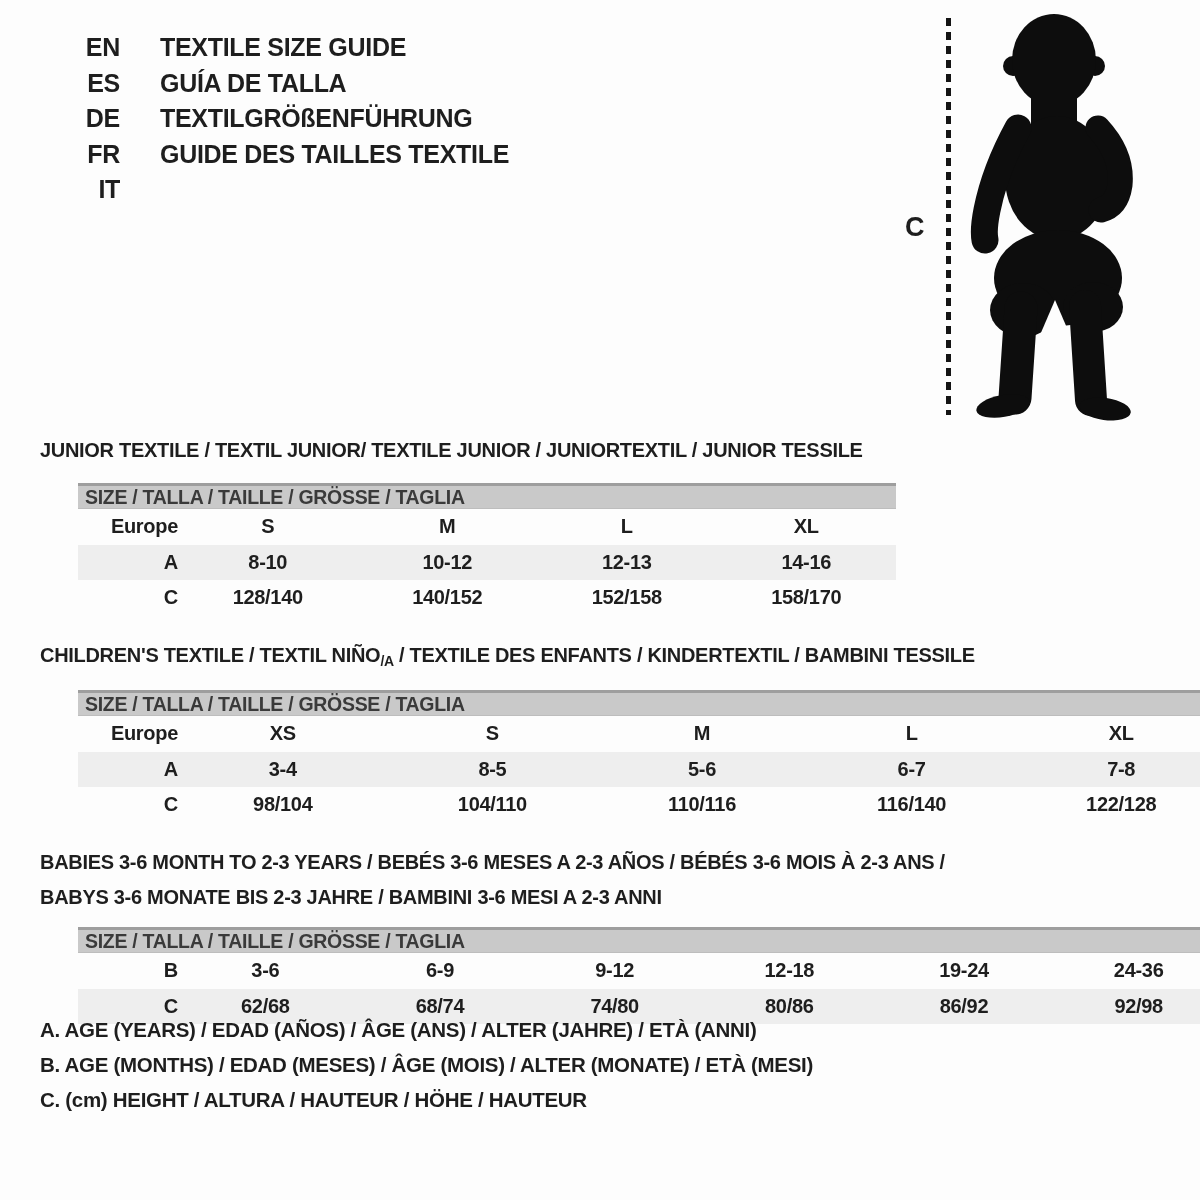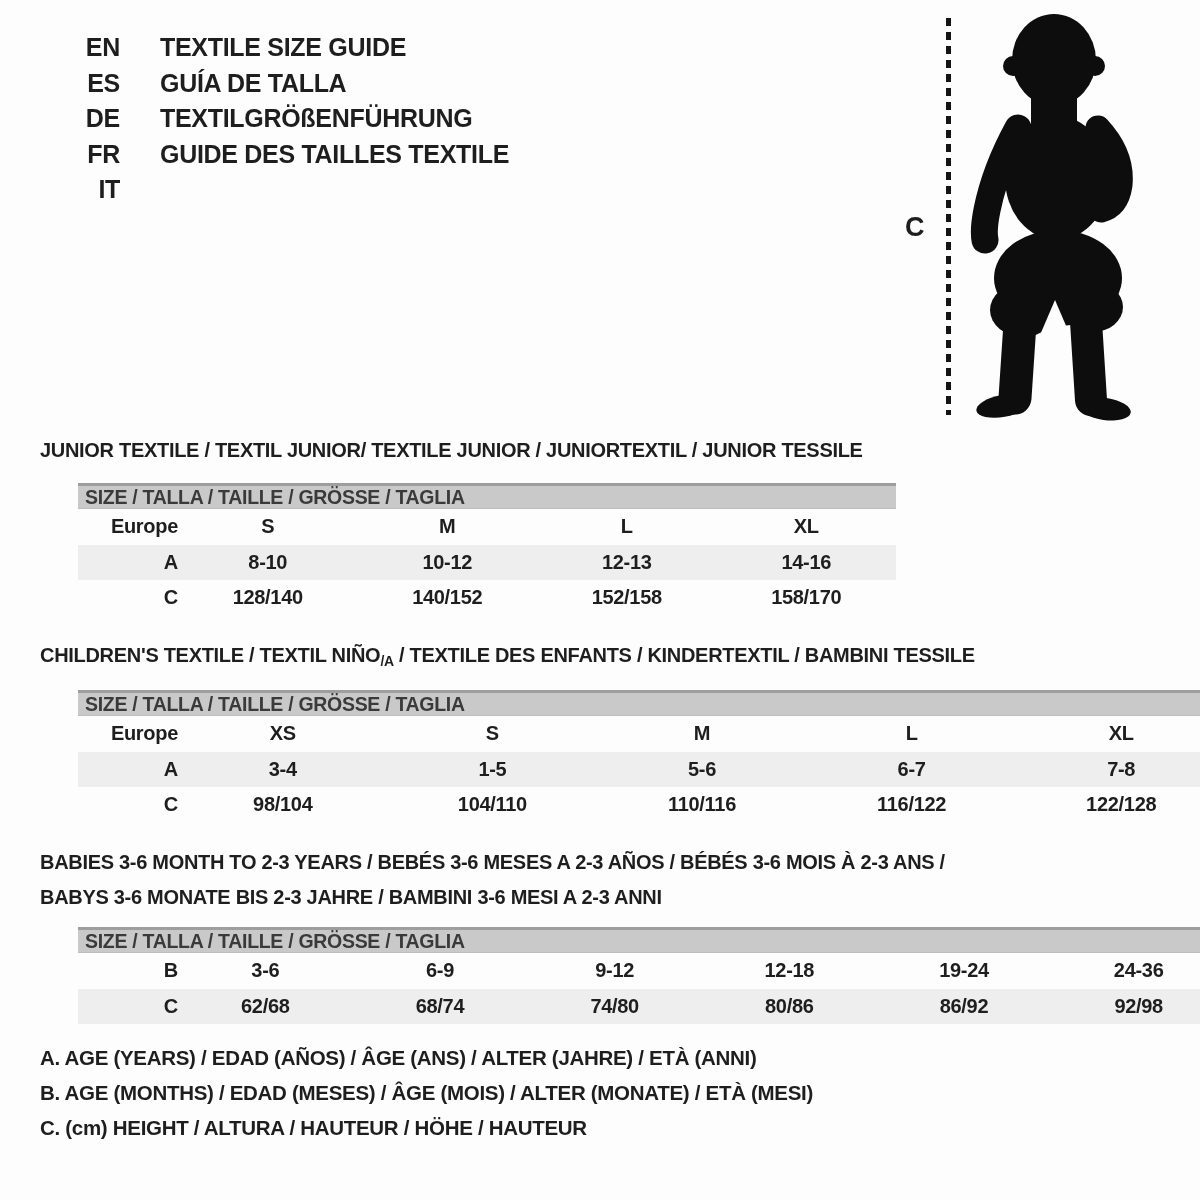--- a/index.html
+++ b/index.html
@@ -43,21 +43,21 @@
   }
   .trow{display:grid;height:35.5px;align-items:center;font-size:20px;}
   .cols4{grid-template-columns:100px repeat(4,1fr);}
   .cols5{grid-template-columns:100px repeat(5,1fr);}
   .cols6{grid-template-columns:100px repeat(6,1fr);}
   .rlabel{text-align:right;padding-left:7px;}
   .cell{text-align:center;}
   .row-alt{background:#eeeeee;}
 
   
-  .legend{position:absolute;left:40px;top:1040px;}
+  .legend{position:absolute;left:40px;top:1012px;}
   .legend-line{font-size:20.5px;line-height:35px;white-space:nowrap;}
 </style>
 </head>
 <body>
 
 <div class="canvas">
 
   <div class="lang-list">
     <div class="lang-row">
       <span class="lang-code">EN</span>
@@ -137,31 +137,31 @@
       <div class="rlabel">Europe</div>
       <div class="cell">XS</div>
       <div class="cell">S</div>
       <div class="cell">M</div>
       <div class="cell">L</div>
       <div class="cell">XL</div>
     </div>
     <div class="trow cols5 row-alt">
       <div class="rlabel">A</div>
       <div class="cell">3-4</div>
-      <div class="cell">1-5</div>
+      <div class="cell">8-5</div>
       <div class="cell">5-6</div>
       <div class="cell">6-7</div>
       <div class="cell">7-8</div>
     </div>
     <div class="trow cols5">
       <div class="rlabel">C</div>
       <div class="cell">98/104</div>
       <div class="cell">104/110</div>
       <div class="cell">110/116</div>
-      <div class="cell">116/122</div>
+      <div class="cell">116/140</div>
       <div class="cell">122/128</div>
     </div>
   </div>
 
   <div class="section-title" style="top:845px;line-height:35px;">
     <div>BABIES 3-6 MONTH TO 2-3 YEARS / BEBÉS 3-6 MESES A 2-3 AÑOS / BÉBÉS 3-6 MOIS À 2-3 ANS /</div>
     <div>BABYS 3-6 MONATE BIS 2-3 JAHRE / BAMBINI 3-6 MESI A 2-3 ANNI</div>
   </div>
   <div class="table w-wide" style="top:927px">
     <div class="size-bar">SIZE / TALLA / TAILLE / GRÖSSE / TAGLIA</div>

